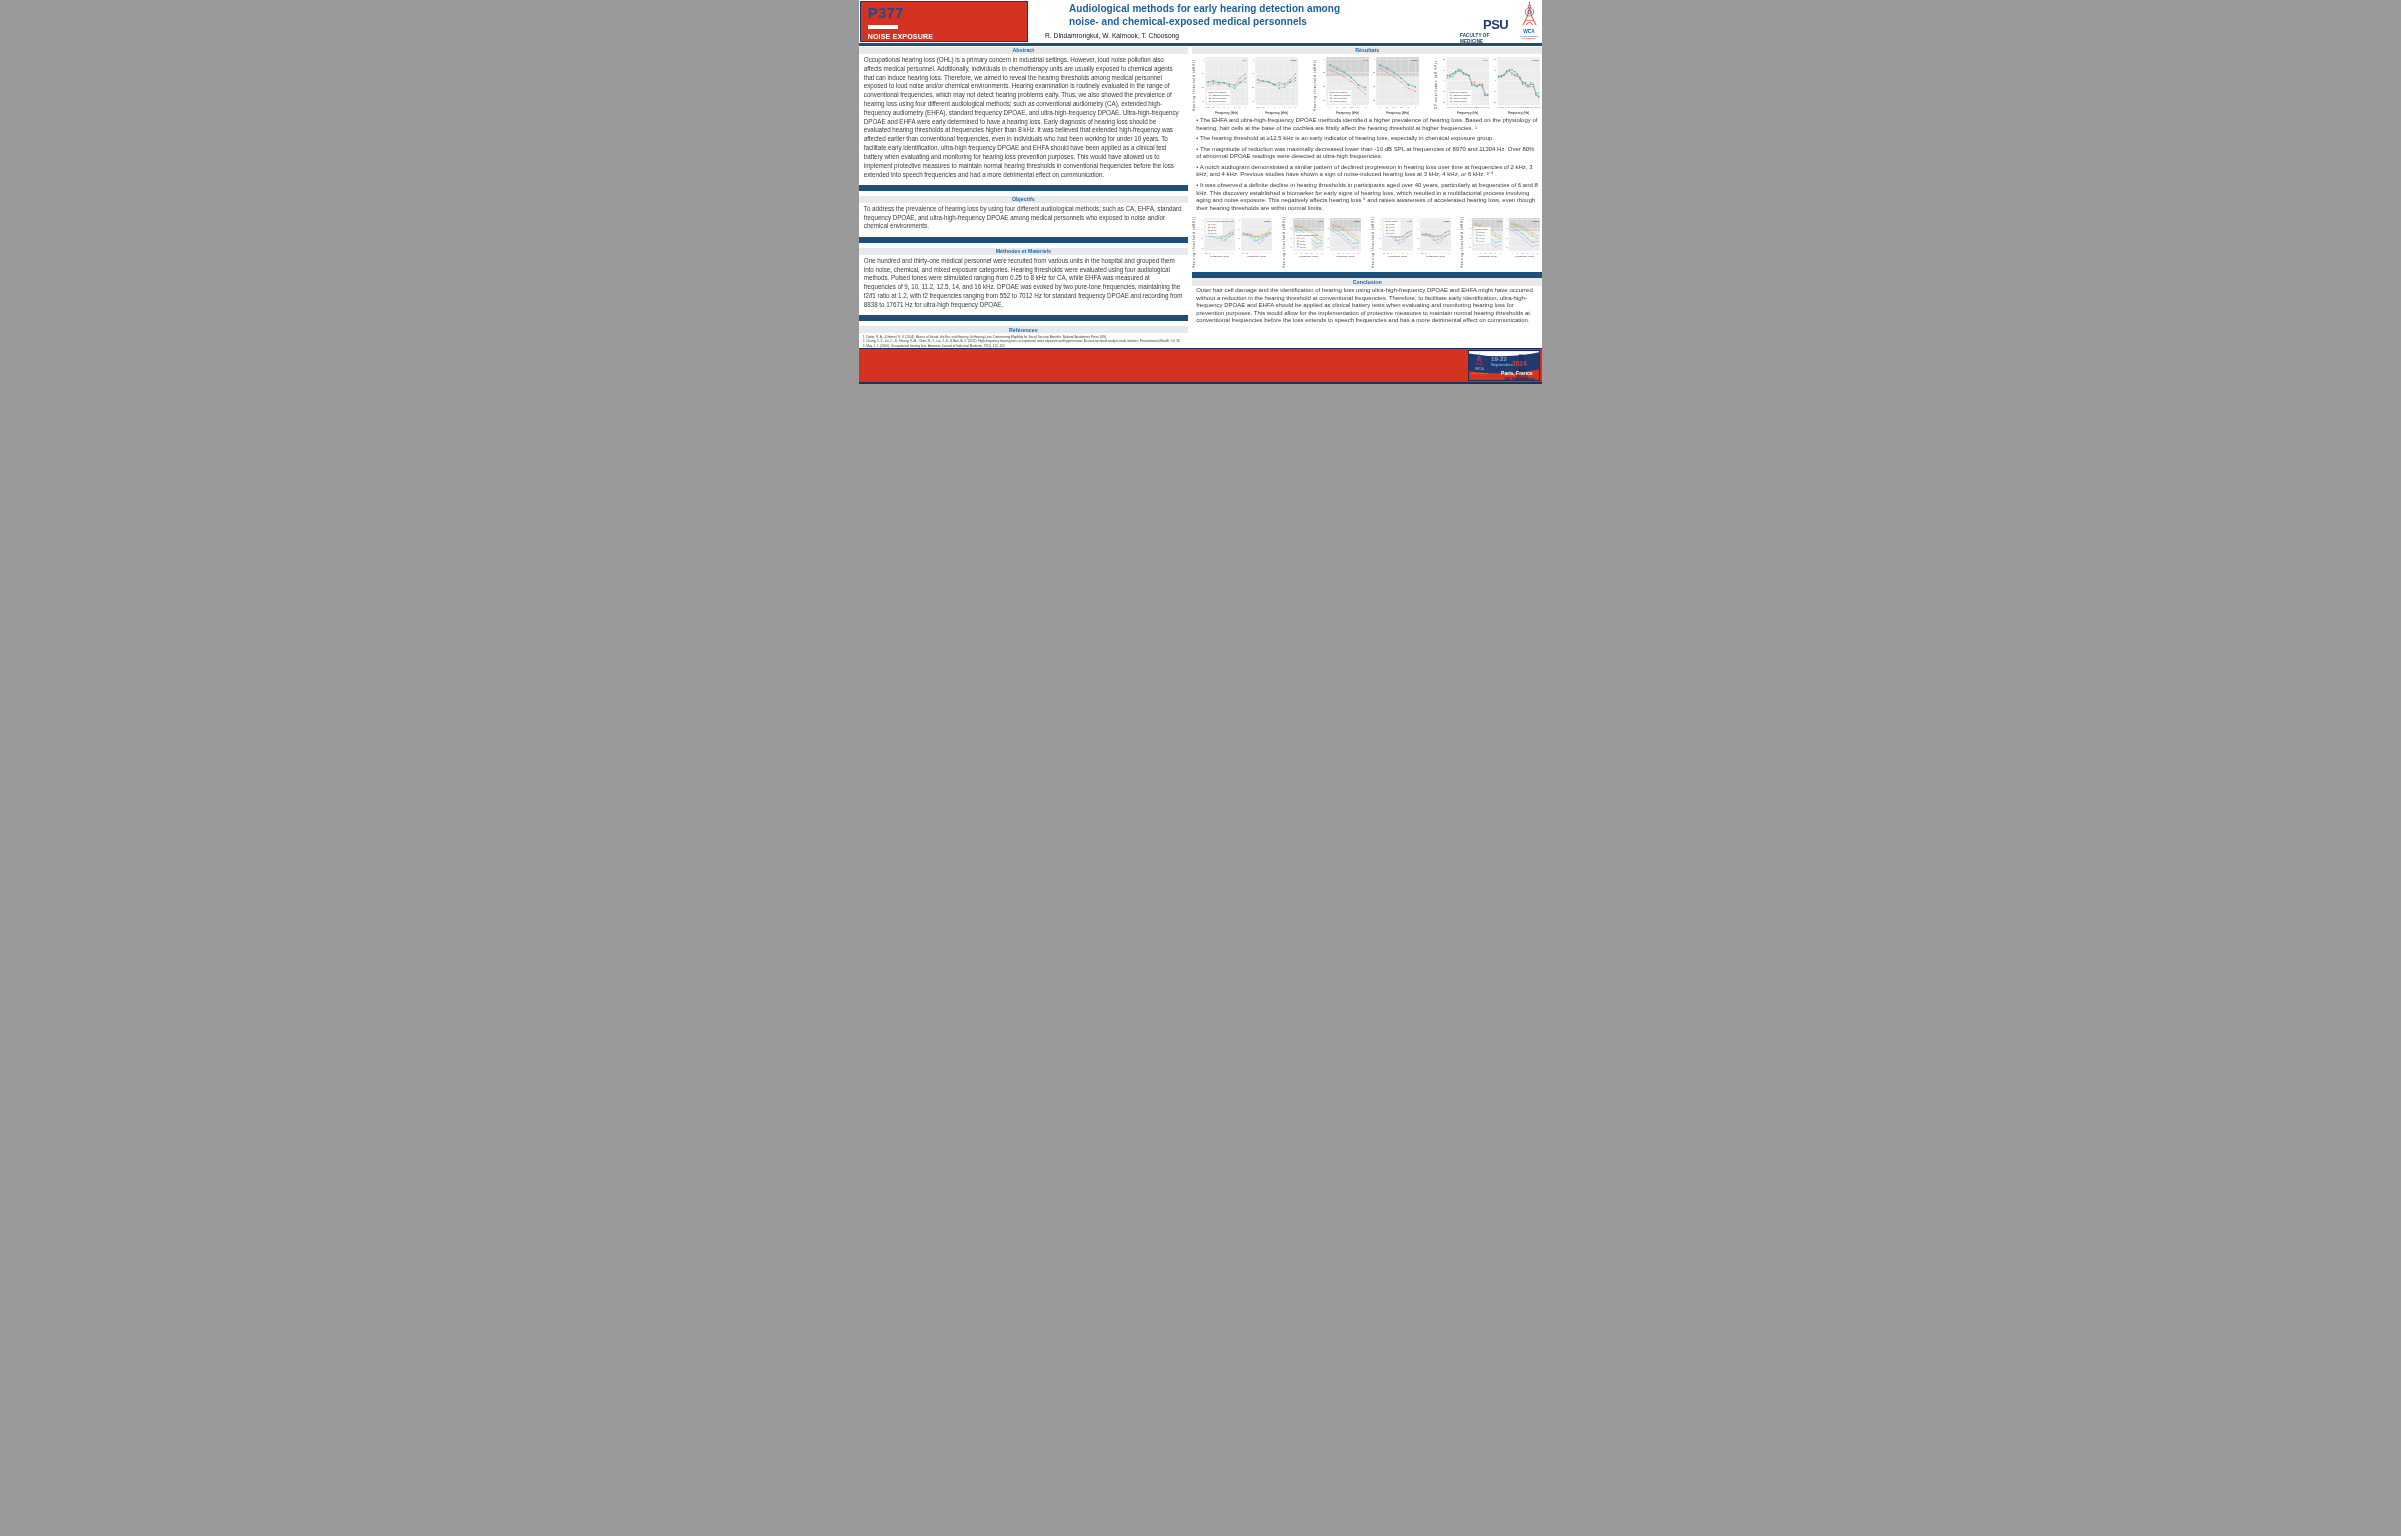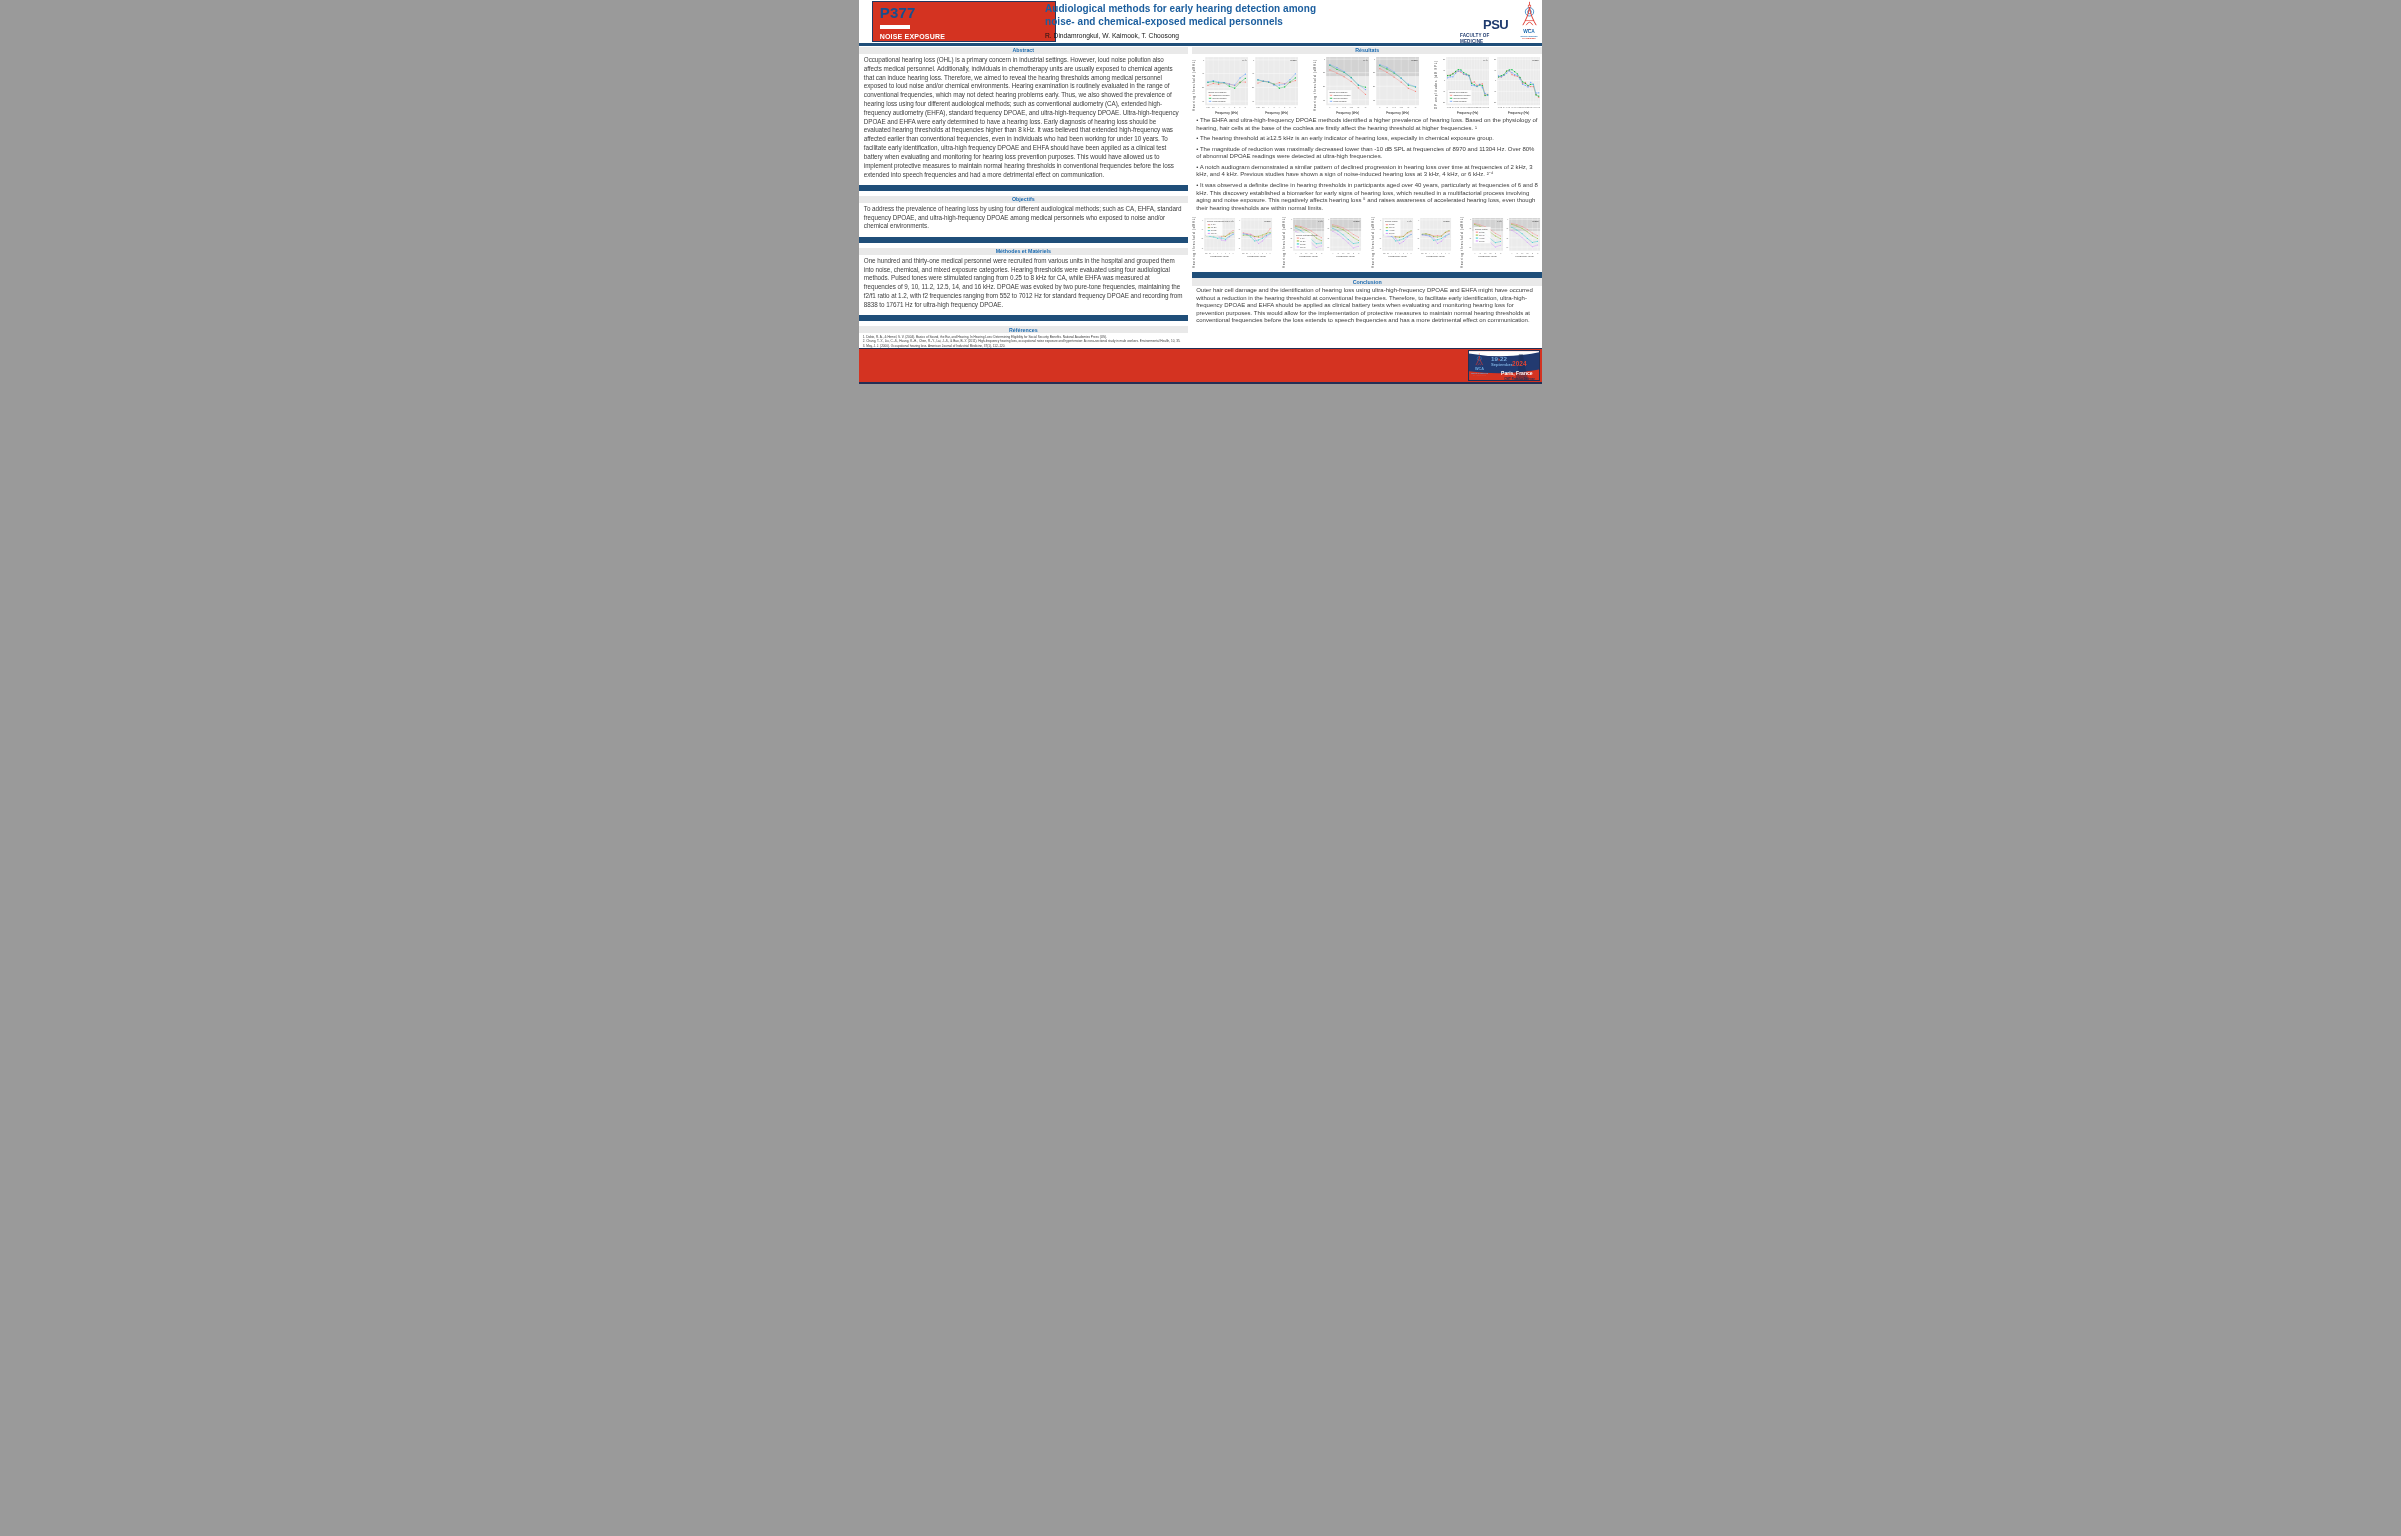--- a/index.html
+++ b/index.html
@@ -1,26 +1,26 @@
 <!DOCTYPE html>
 <html style="font-size:7.7px"><head>
 <meta charset="utf-8">
 <style>
   * { margin:0; padding:0; box-sizing:border-box; }
   body { background:#9a9a9a; font-family:"Liberation Sans", sans-serif; }
   .poster { position:relative; width:683px; height:384px; background:#ffffff; overflow:hidden; margin:0 auto; }
 
   
   .header { position:relative; height:43px; background:#fff; }
-  .red-card { position:absolute; left:13px; top:1px; width:184px; height:41px; background:#d43321; border:0.5px solid #22365f; padding:1.9px 0 0 6.7px; }
+  .red-card { position:absolute; left:1px; top:1px; width:168px; height:41px; background:#d43321; border:0.5px solid #22365f; padding:1.9px 0 0 6.7px; }
   .poster-id { color:#174f8f; font-size:15px; font-weight:bold; letter-spacing:0.2px; }
   .white-bar { width:30px; height:3.4px; background:#ffffff; margin-top:4.3px; }
   .track { color:#ffffff; font-size:7px; font-weight:bold; letter-spacing:0.2px; margin-top:4.3px; }
   .title-block { position:absolute; left:186px; top:1.9px; width:379px; }
-  .title { color:#1b5e9e; font-size:10px; font-weight:bold; line-height:1.33; letter-spacing:0.05px; }
+  .title { color:#1b5e9e; font-size:10px; font-weight:bold; line-height:1.33; letter-spacing:0.05px;margin-left:24px; }
   .authors { color:#141414; font-size:6.7px; margin-top:3.4px; }
   .psu-block { position:absolute; left:576px; top:17.3px; width:72px; }
   .psu-row { display:flex; align-items:center;margin-left:48px; }
   .psu-abbr { color:#1e3a6e; font-size:13px; font-weight:800; letter-spacing:-0.5px; }
   .psu-dot { width:4.3px; height:5.8px; background:#3fa9e0; border-radius:50%; margin-left:1.9px; margin-top:-3.8px; }
   .psu-bar { width:23px; height:4.3px; background:#1e3a6e; margin-left:2.4px; margin-top:-3.8px; }
   .psu-fac { color:#1e3a6e; font-weight:bold; font-size:4.6px; line-height:1.15; letter-spacing:0.1px; margin-top:1px; margin-left:25px; }
   .wca-block { position:absolute; left:658px; top:1px; width:24px; text-align:center; }
   .wca-abbr { color:#1a6ab0; font-weight:bold; font-size:4.8px; line-height:1; }
   .wca-sub { color:#1a6ab0; font-size:2.2px; font-weight:bold; line-height:1.2; }

